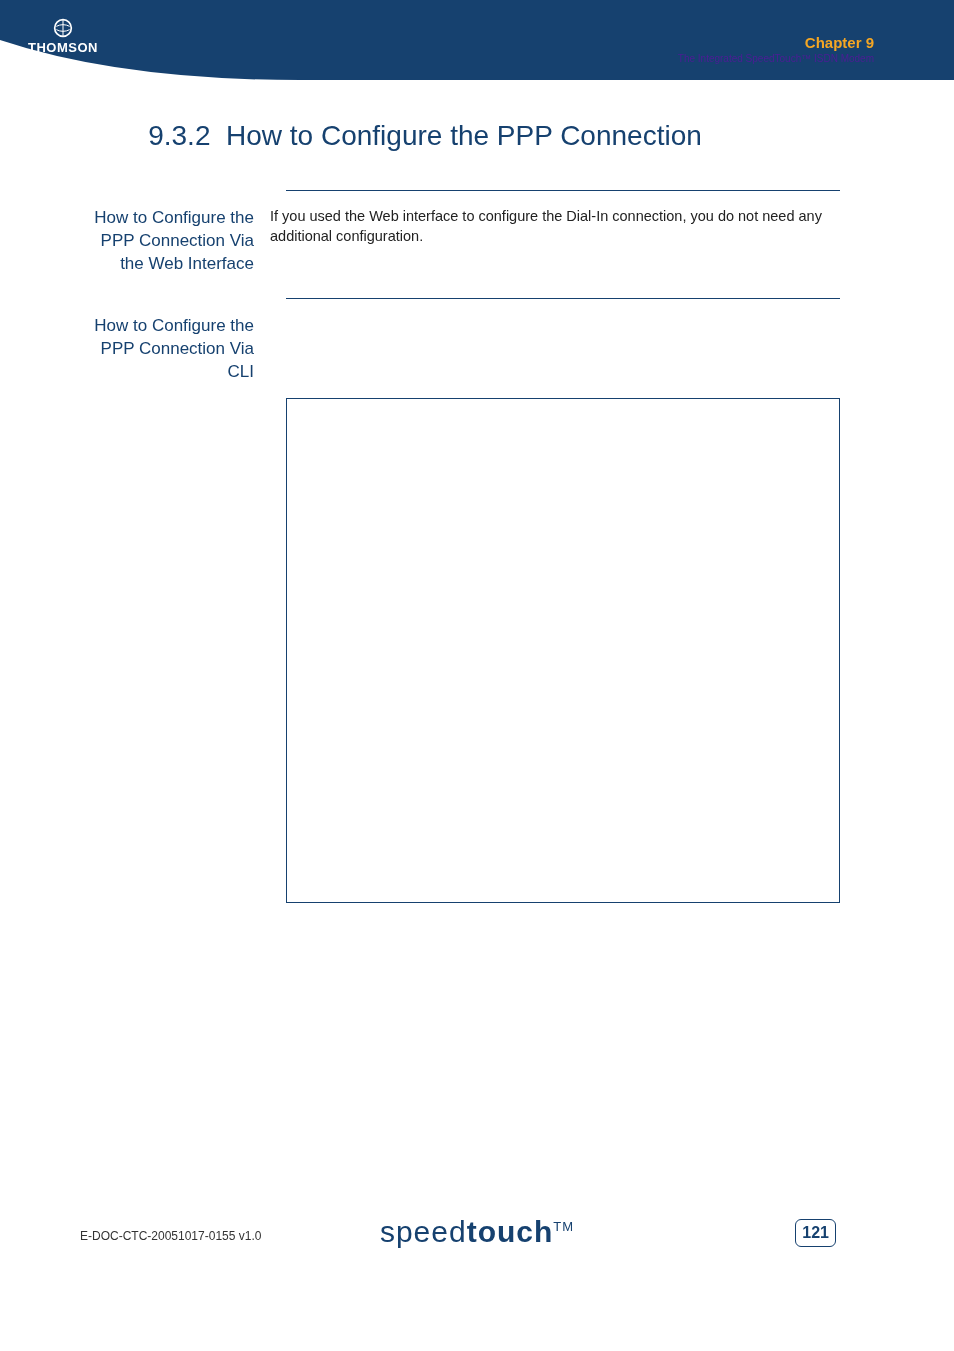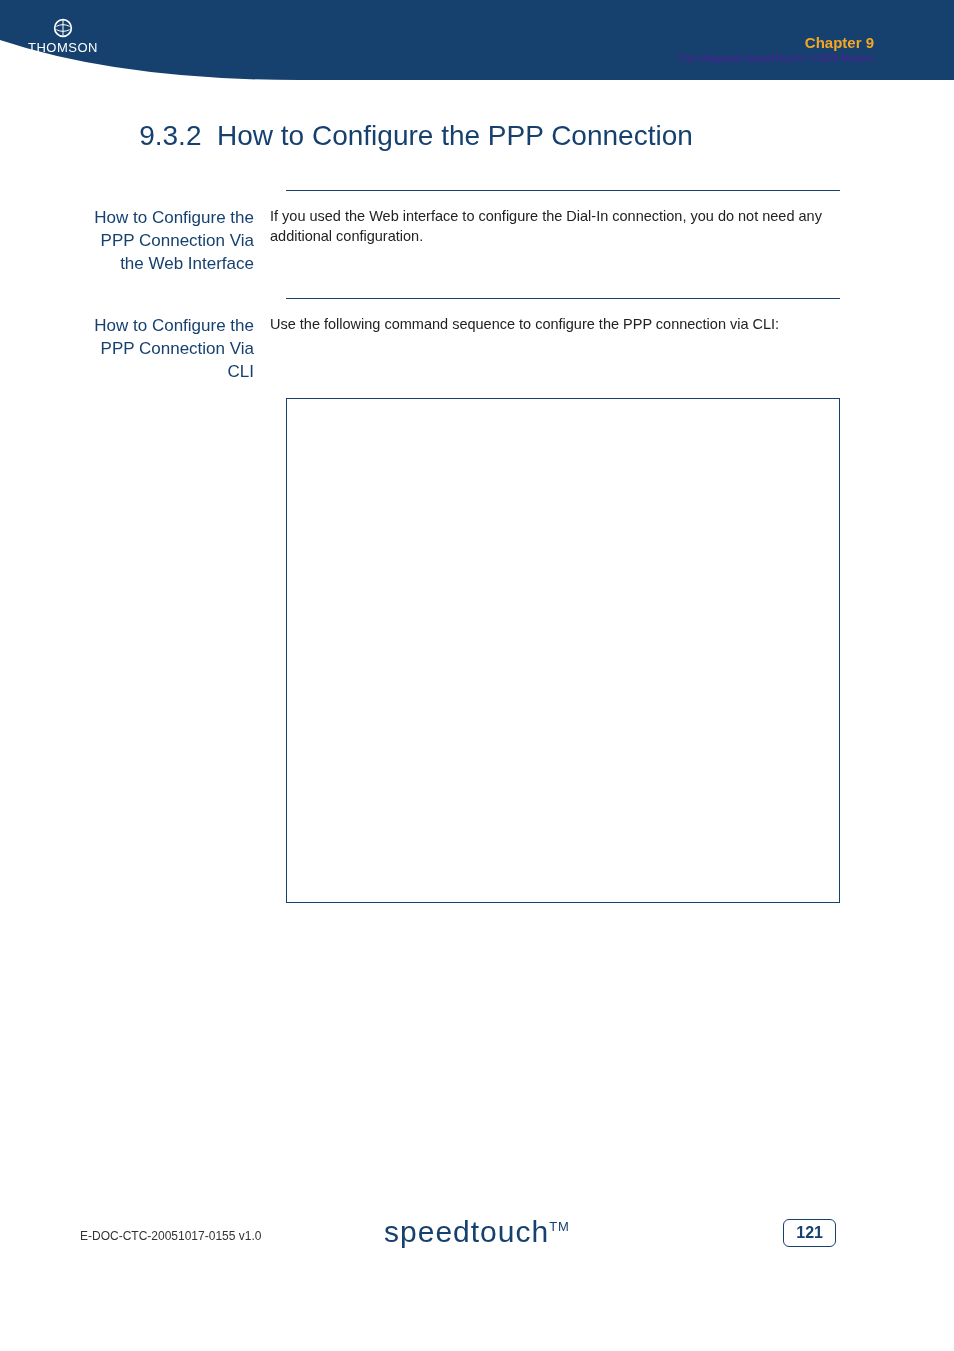--- a/index.html
+++ b/index.html
@@ -18,21 +18,21 @@
     width: 954px;
     height: 90px;
   }
   .header-bar svg { display: block; }
   .thomson-logo {
     position: absolute;
     top: 18px;
     left: 28px;
     text-align: center;
     color: #fff;
-    font-weight: normal;
+    font-weight: bold;
     font-size: 13px;
     letter-spacing: 0.5px;
   }
   .thomson-logo .icon {
     width: 20px;
     height: 20px;
     margin: 0 auto 2px auto;
   }
   .chapter-label {
     position: absolute;
@@ -46,21 +46,21 @@
     font-size: 15px;
   }
   .chapter-label .sub {
     color: #4c1d95;
     font-size: 10px;
     margin-top: 2px;
   }
   .section-title {
     position: absolute;
     top: 120px;
-    left: 7px;
+    left: 16px;
     width: 818px;
     text-align: center;
     font-size: 28px;
     font-weight: normal;
     color: #16416f;
     font-family: "Trebuchet MS", Arial, sans-serif;
   }
   .content {
     position: absolute;
     top: 190px;
@@ -121,29 +121,29 @@
     left: 0;
     width: 954px;
     bottom: -6px;
     text-align: center;
     font-size: 30px;
     color: #16416f;
     font-family: "Trebuchet MS", Arial, sans-serif;
     letter-spacing: 1px;
   }
   .speedtouch .light { font-weight: 300; }
-  .speedtouch .bold { font-weight: normal; }
+  .speedtouch .bold { font-weight: bold; }
   .speedtouch .tm { font-size: 13px; vertical-align: super; }
   .page-num {
     position: absolute;
     right: 118px;
     bottom: -4px;
     border: 1.5px solid #16416f;
     border-radius: 6px;
-    padding: 4px 12px;
+    padding: 4px 6px;
     font-weight: bold;
     font-size: 16px;
     color: #16416f;
   }
 </style>
 </head>
 <body>
 
 <div class="header-bar">
   <svg width="954" height="90" viewBox="0 0 954 90">
@@ -168,21 +168,20 @@
 
 <div class="content">
   <hr class="hr">
   <div class="row">
     <div class="side-label">How to Configure the PPP Connection Via the Web Interface</div>
     <div class="body-col">If you used the Web interface to configure the Dial-In connection, you do not need any additional configuration.</div>
   </div>
   <hr class="hr" style="margin-top:22px">
   <div class="row">
     <div class="side-label">How to Configure the PPP Connection Via CLI</div>
-    <div class="body-col">Use the following command sequence to configure the PPP connection via CLI:</div>
   </div>
   <div class="cli-box"></div>
 </div>
 
 <div class="footer">
   <div class="doc-id">E-DOC-CTC-20051017-0155 v1.0</div>
   <div class="speedtouch">
     <span class="light">speed</span><span class="bold">touch</span><span class="tm">TM</span>
   </div>
   <div class="page-num">121</div>

